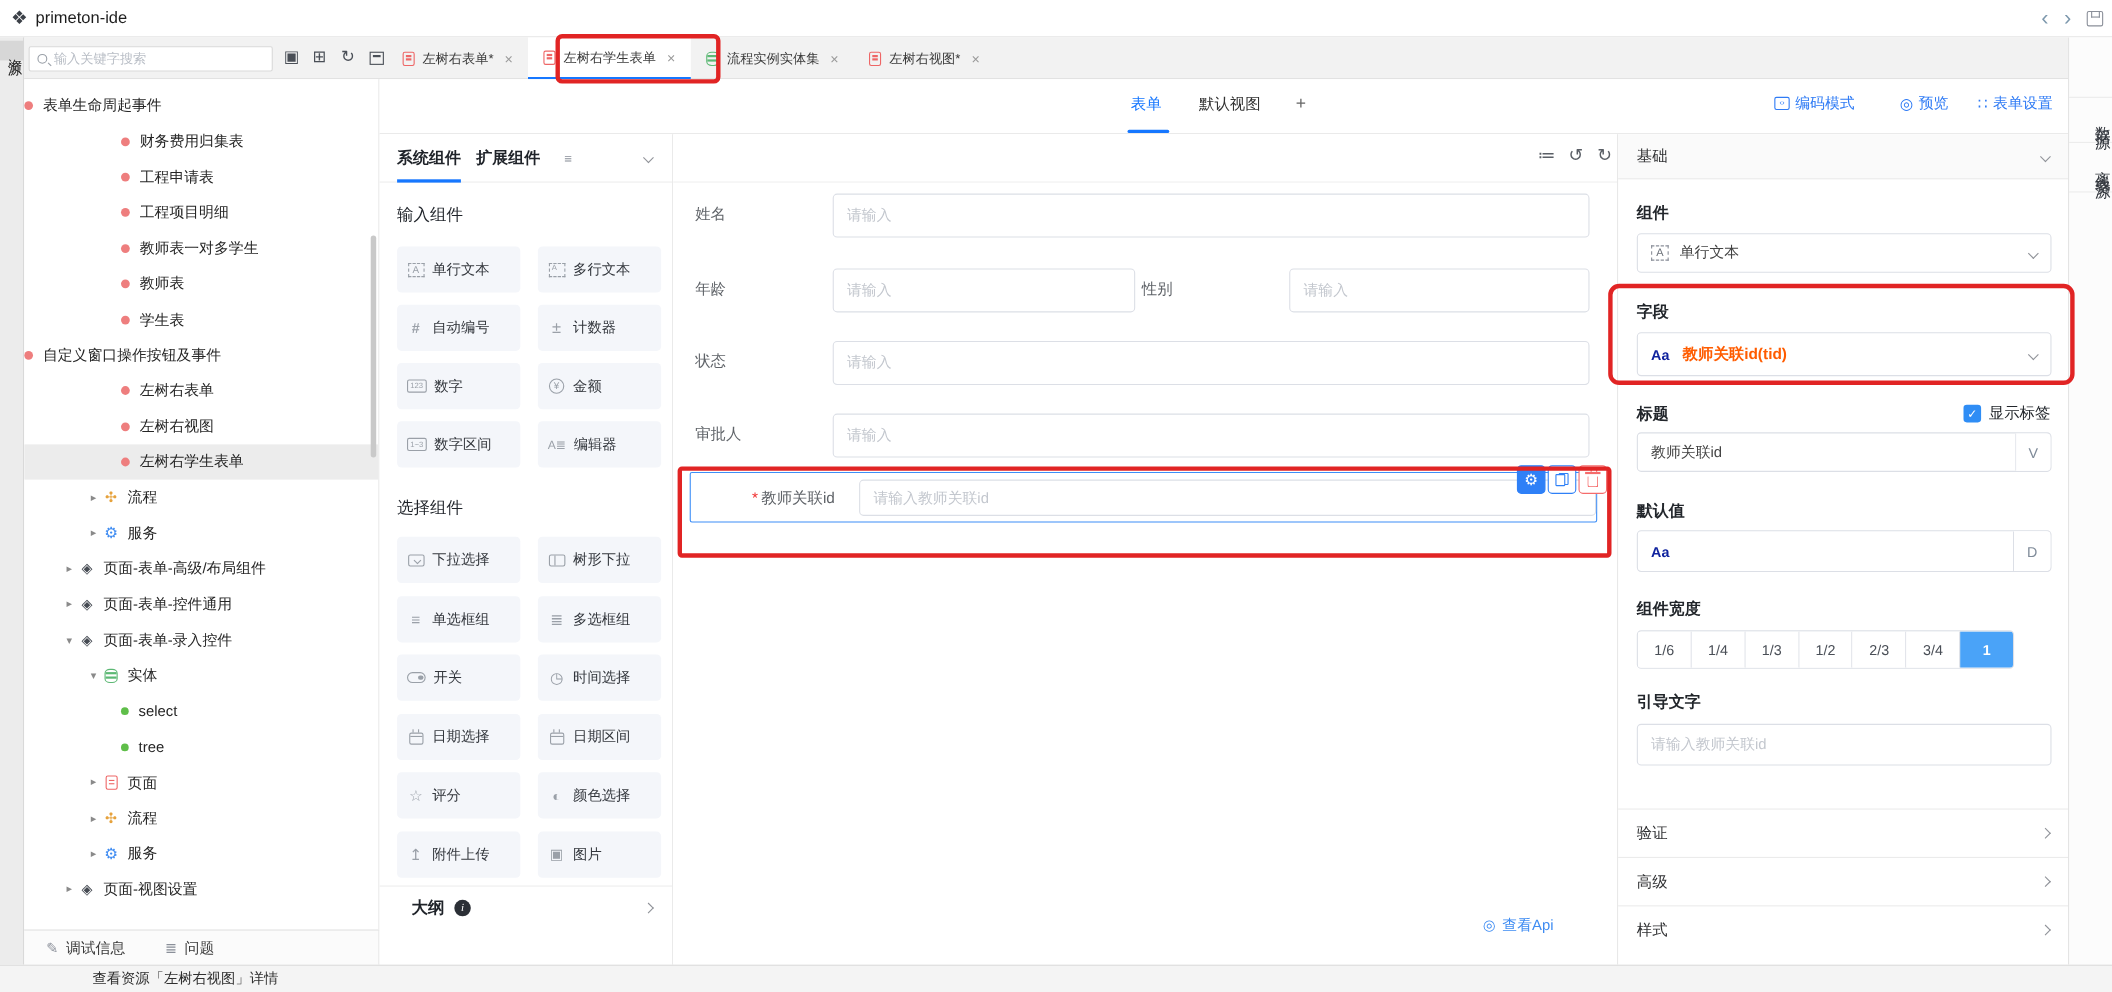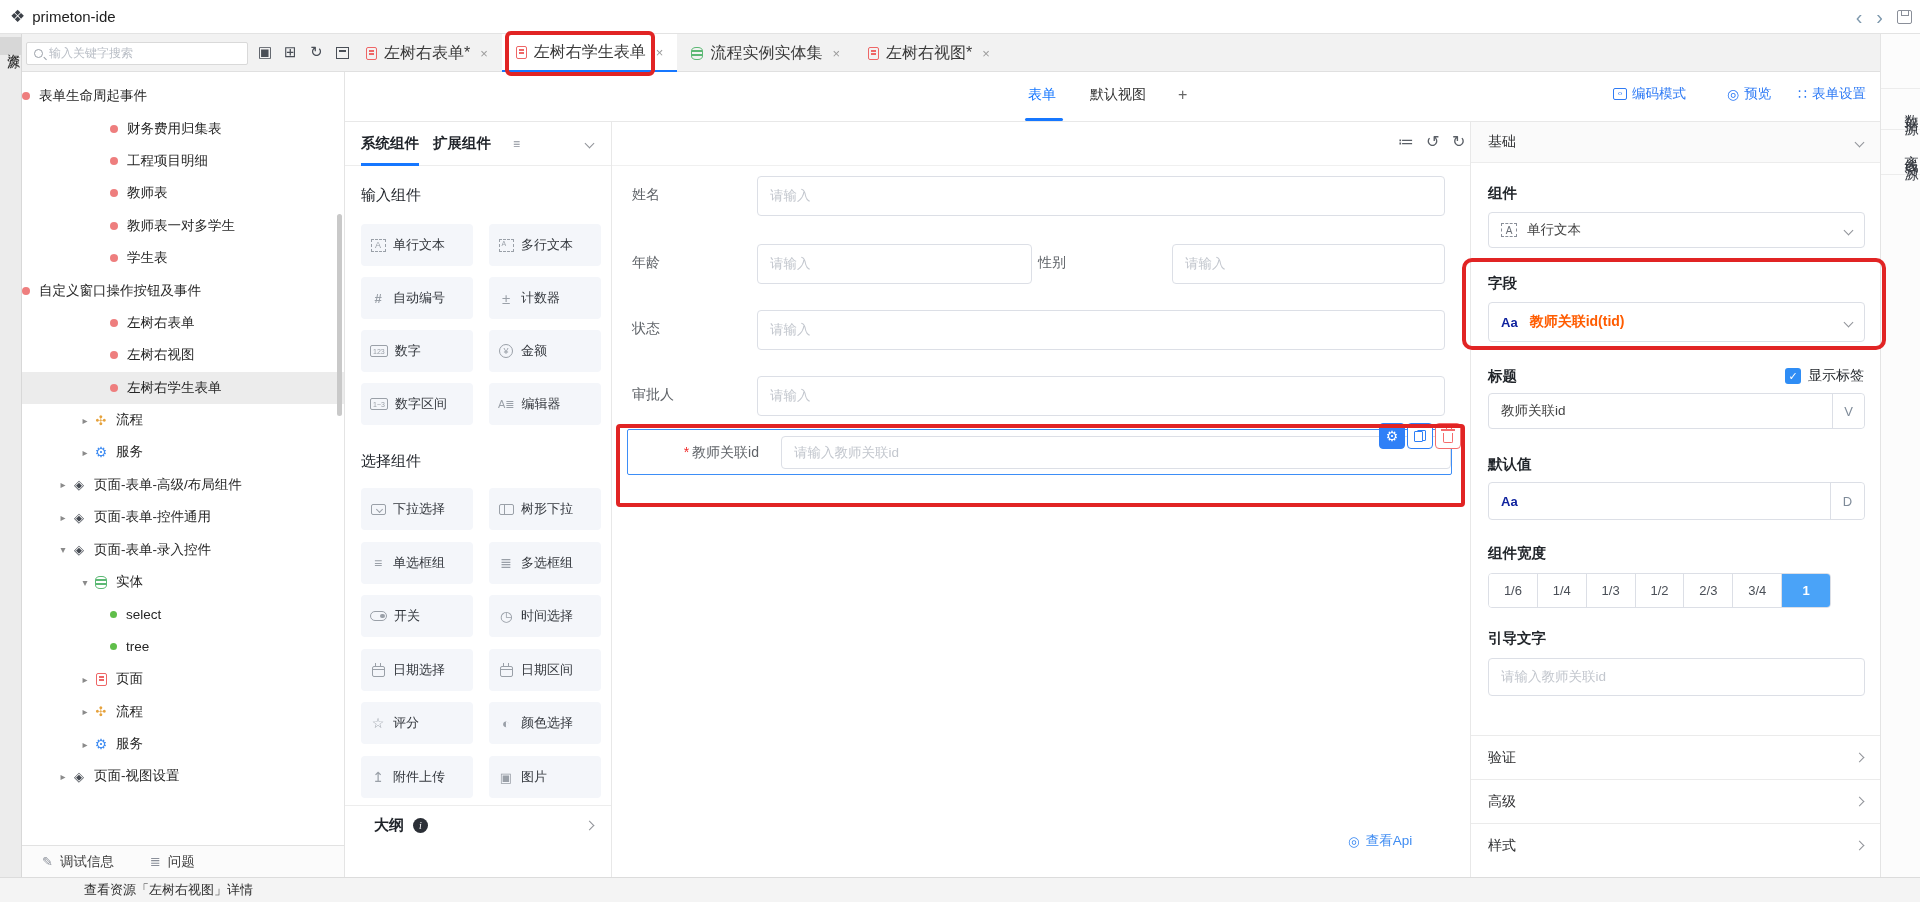--- a/index.html
+++ b/index.html
@@ -29,21 +29,21 @@
     border:1px solid #d9d9d9; border-radius:2px; display:flex; align-items:center; padding:0 7px; gap:6px; }
   .lens { width:9px; height:9px; border:1.4px solid #9aa0a8; border-radius:50%; position:relative; flex:none; }
   .lens::after { content:""; position:absolute; left:8px; top:8px; width:4px; height:1.4px; background:#9aa0a8; transform:rotate(45deg); }
   #searchbox .ph { color:#b9bec6; font-size:12px; }
   .toolico { position:absolute; top:10px; font-size:15px; color:#4a4f57; cursor:pointer; line-height:1; }
   .icon-restore { width:13px; height:12px; border:1.6px solid #4a4f57; position:relative; top:13px; }
   .icon-restore::before { content:""; position:absolute; left:2px; top:2px; right:2px; height:1.6px; background:#4a4f57; }
   #doc-tabs { position:absolute; left:330px; top:0; height:38px; display:flex; }
   .dtab { height:38px; display:flex; align-items:center; gap:7px; padding:0 14px; cursor:pointer; position:relative; }
   .dtab.active { background:#fff; border-bottom:2px solid #1677ff; }
-  .dtab .lbl { font-size:16px; color:#3a3a3a; }
+  .dtab .lbl { font-size:12px; color:#3a3a3a; }
   .dtab .x { color:#9a9a9a; font-size:13px; margin-left:3px; }
   .mini-doc { width:11px; height:13px; border:1.5px solid #e66; border-radius:2px; position:relative; flex:none; }
   .mini-doc::before { content:""; position:absolute; left:2px; top:2.5px; width:5px; height:1.5px; background:#e66; }
   .mini-doc::after  { content:""; position:absolute; left:2px; top:5.5px; width:5px; height:1.5px; background:#e66; }
   .mini-db { width:12px; height:13px; border:1.5px solid #5cb874; border-radius:5px / 4px; position:relative; flex:none; color:#5cb874; }
   .mini-db::before, .mini-db::after { content:""; position:absolute; left:0; right:0; height:1.5px; background:currentColor; }
   .mini-db::before { top:2.5px; } .mini-db::after { top:6.5px; }
 
   
   #leftpanel { position:absolute; left:22px; top:72px; width:323px; height:773px; background:#fff;
@@ -229,29 +229,33 @@
         <div class="trow" style=" text-align: right;">
           <span class="dotr"></span>
           <span>表单生命周起事件</span>
         </div>
         <div class="trow" style="padding-left: 88px;">
           <span class="dotr"></span>
           <span>财务费用归集表</span>
         </div>
         <div class="trow" style="padding-left: 88px;">
           <span class="dotr"></span>
+          <span>工程申请表</span>
+        </div>
+        <div class="trow" style="padding-left: 88px;">
+          <span class="dotr"></span>
           <span>工程项目明细</span>
         </div>
         <div class="trow" style="padding-left: 88px;">
           <span class="dotr"></span>
+          <span>教师表一对多学生</span>
+        </div>
+        <div class="trow" style="padding-left: 88px;">
+          <span class="dotr"></span>
           <span>教师表</span>
-        </div>
-        <div class="trow" style="padding-left: 88px;">
-          <span class="dotr"></span>
-          <span>教师表一对多学生</span>
         </div>
         <div class="trow" style="padding-left: 88px;">
           <span class="dotr"></span>
           <span>学生表</span>
         </div>
         <div class="trow" style="">
           <span class="dotr"></span>
           <span>自定义窗口操作按钮及事件</span>
         </div>
         <div class="trow" style="padding-left: 88px;">

